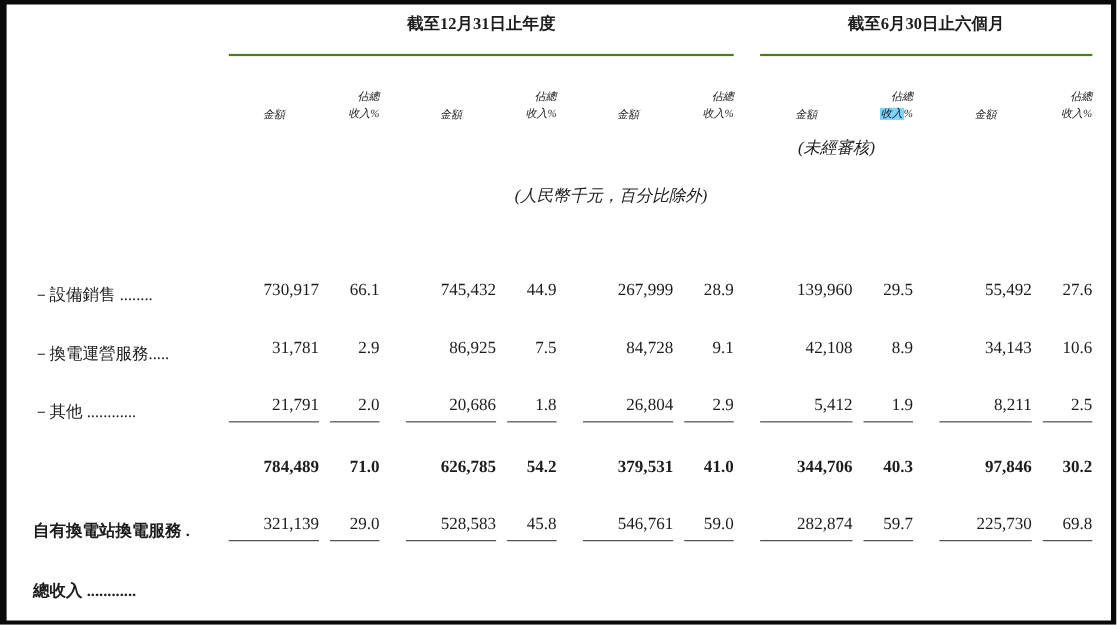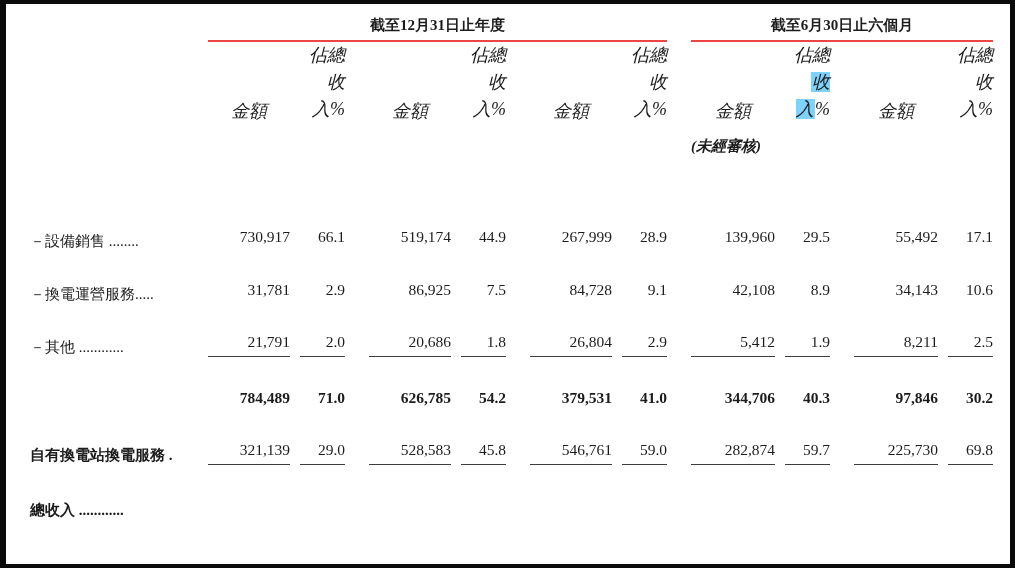--- a/index.html
+++ b/index.html
@@ -7,37 +7,37 @@
     position:relative; width:1015px; height:568px; box-sizing:border-box;
     background:#fff; border:solid #0a0a0a; border-width:4px 5px 4px 6px;
     padding:8px 0 0 24px; overflow:hidden;
     font-family:"Liberation Serif","DejaVu Serif",serif; color:#1c1c1c;
   }
   table { border-collapse:collapse; table-layout:fixed; width:963px; }
   th, td { padding:0; margin:0; font-weight:normal; }
 
   
   .r-group th { height:30px; vertical-align:bottom; }
-  .rule { border-bottom:2px solid #ef4444; padding-bottom:5px; text-align:center;
+  .rule { border-bottom:2px solid #4d7c0f; padding-bottom:18px; text-align:center;
           font-weight:bold; font-size:15px; }
   th.g2 { padding-left:24px; }
 
   .r-year th { height:36px; vertical-align:bottom; }
   .r-year th.pad { padding-left:24px; }
 
   .r-sub th { height:60px; vertical-align:bottom; padding-bottom:5px;
-              font-style:italic; font-size:18px; }
+              font-style:italic; font-size:10px; }
   .r-sub th.amt-h { text-align:center; }
   .r-sub th.amt-h.padded { padding-left:24px; }
   .r-sub th.pct-h { text-align:right; padding-left:10px; }
   .pcthead div { line-height:1.5; }
   .hl { background:#7dd3fc; padding:0 1px; }
 
   .r-unaud td { height:36px; vertical-align:middle; font-style:italic; font-size:15px; }
-  .r-unaud td.unaud { padding-left:24px;font-weight:bold; }
+  .r-unaud td.unaud { text-align:center; padding-left:24px; }
 
   .r-note td { height:36px; vertical-align:bottom; padding-bottom:3px;
                text-align:center; font-style:italic; font-size:15px; }
   .r-note span { position:relative; left:-45px; }
 
   .r-spacer td { height:42px; }
 
   .r-section td { height:34px; vertical-align:middle; font-weight:bold; font-size:15.5px; }
 
   .r-data td { height:45px; vertical-align:bottom; padding-bottom:8px; font-size:15.5px; }
@@ -116,56 +116,60 @@
               <div>收入%</div>
             </div>
           </th>
       </tr>
       <tr class="r-unaud">
         <td></td>
         <td colspan="6"></td>
         <td colspan="2" class="unaud"><span>(未經審核)</span></td>
         <td colspan="2"></td>
       </tr>
+      <tr class="r-note">
+        <td></td>
+        <td colspan="10"><span>(人民幣千元，百分比除外)</span></td>
+      </tr>
       <tr class="r-spacer">
           <td colspan="11"></td>
         </tr>
     </thead>
     <tbody id="rows">
         <tr class="r-data">
           <td class="lbl">－設備銷售 ........</td>
           <td class="amt first">
             <div class="val">730,917</div>
           </td>
           <td class="pct">
             <div class="val">66.1</div>
           </td>
           <td class="amt">
-            <div class="val">519,174</div>
+            <div class="val">745,432</div>
           </td>
           <td class="pct">
             <div class="val">44.9</div>
           </td>
           <td class="amt">
             <div class="val">267,999</div>
           </td>
           <td class="pct">
             <div class="val">28.9</div>
           </td>
           <td class="amt">
             <div class="val">139,960</div>
           </td>
           <td class="pct">
             <div class="val">29.5</div>
           </td>
           <td class="amt">
             <div class="val">55,492</div>
           </td>
           <td class="pct">
-            <div class="val">17.1</div>
+            <div class="val">27.6</div>
           </td>
         </tr>
         <tr class="r-data">
           <td class="lbl">－換電運營服務.....</td>
           <td class="amt first">
             <div class="val">31,781</div>
           </td>
           <td class="pct">
             <div class="val">2.9</div>
           </td>

